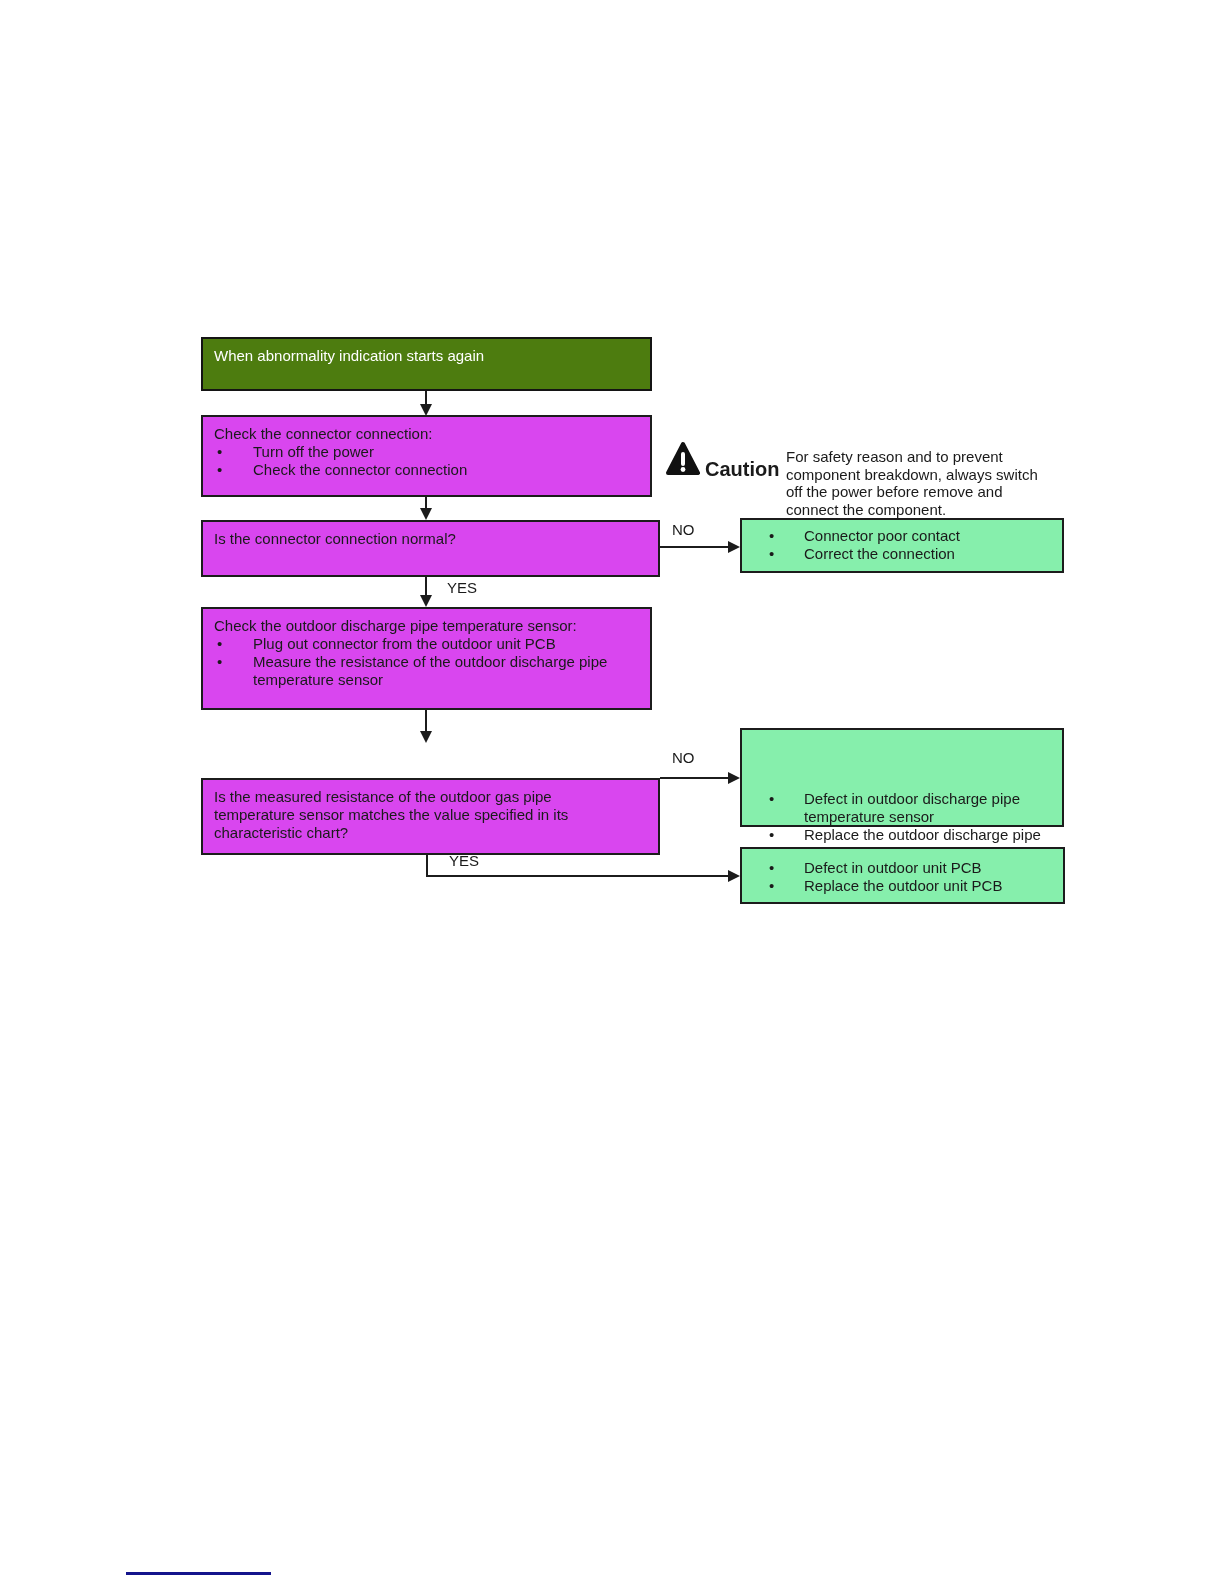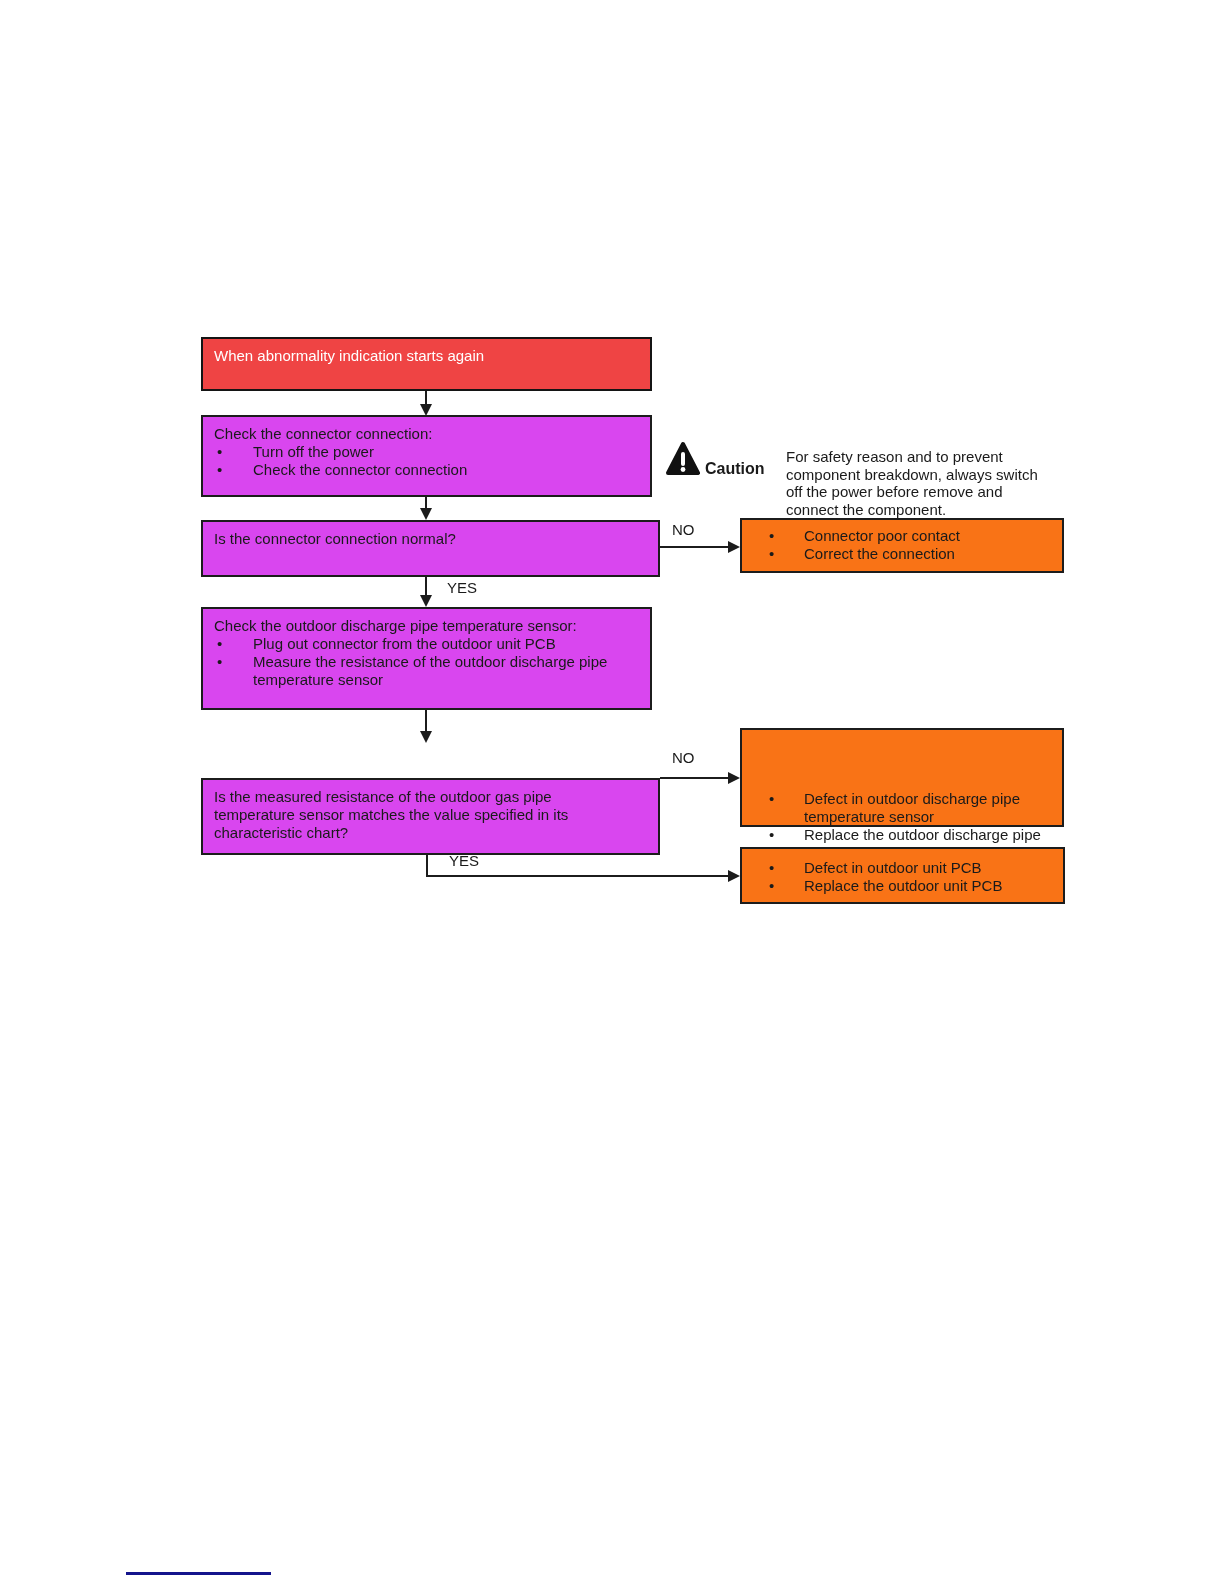--- a/index.html
+++ b/index.html
@@ -15,26 +15,26 @@
   }
   .abs { position: absolute; }
   .box {
     position: absolute;
     border: 2px solid #1c1c1c;
     background: #d946ef;
     box-sizing: border-box;
     padding: 8px 11px 0 11px;
   }
   .box.start {
-    background: #ef4444;
+    background: #4d7c0f;
     color: #ffffff;
     border-color: #141414;
   }
   .box.result {
-    background: #f97316;
+    background: #86efac;
   }
   ul.bullets {
     margin: 0;
     padding: 0;
     list-style: none;
   }
   .box ul.bullets li {
     position: relative;
     padding-left: 36px;
     margin-left: 3px;
@@ -62,21 +62,21 @@
   }
   #connectors path, #connectors line, #connectors polyline {
     stroke: #1c1c1c;
     stroke-width: 2;
     fill: none;
   }
   #connectors polygon { fill: #1c1c1c; stroke: none; }
   .caution-label {
     position: absolute;
     font-weight: bold;
-    font-size: 16px;
+    font-size: 20px;
   }
   .caution-text {
     position: absolute;
     width: 272px;
     font-size: 15px;
     line-height: 17.5px;
     margin-top: 20px;
   }
   .q-text { display: block; max-width: 385px; }
   #bottom-rule {

